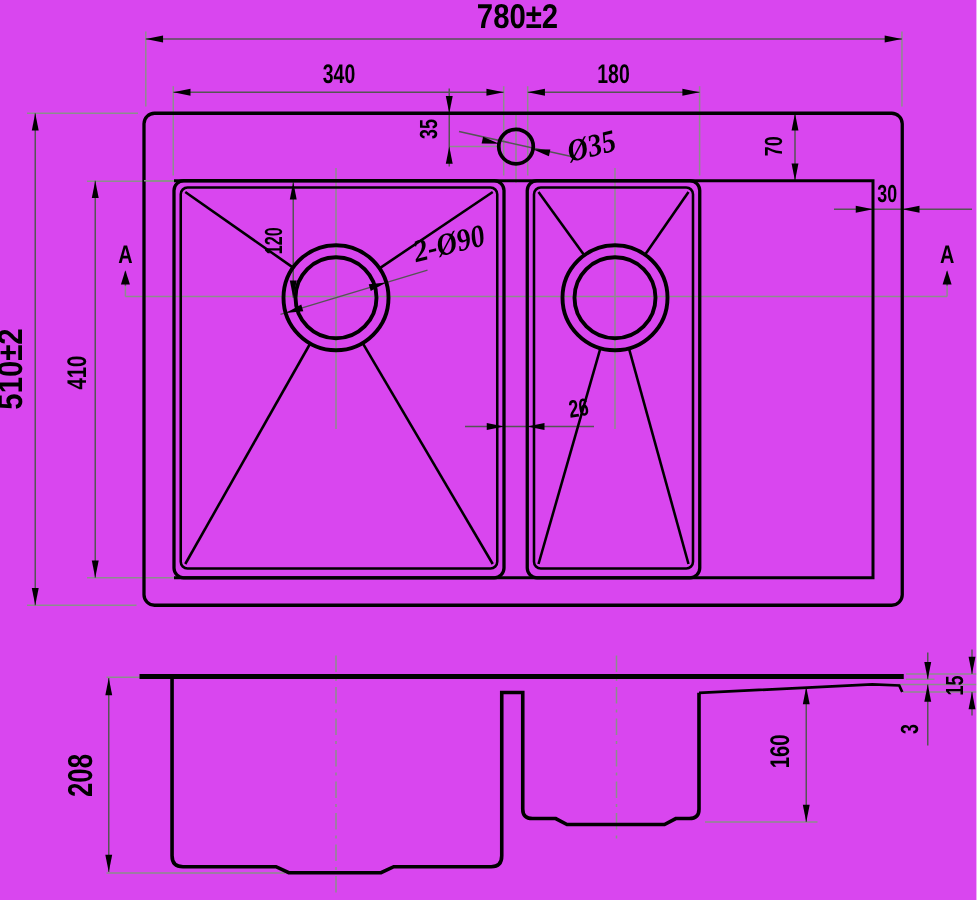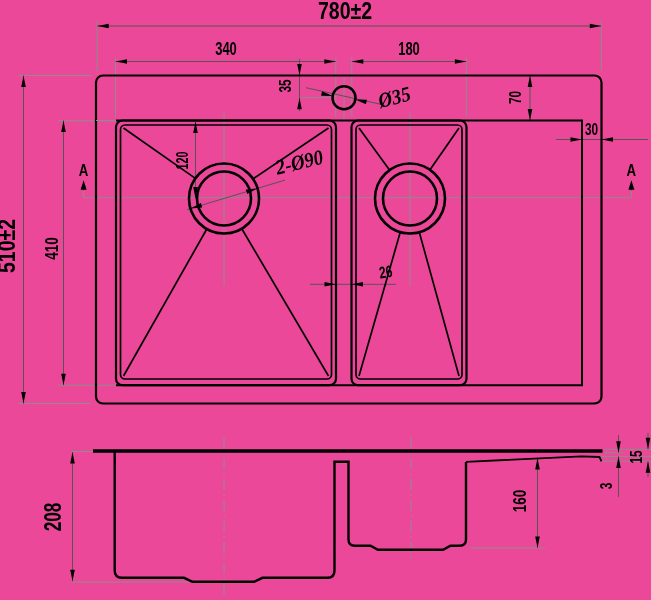--- a/index.html
+++ b/index.html
@@ -1,16 +1,16 @@
 <!DOCTYPE html>
 <html><head>
 <meta charset="utf-8">
 <style>
   html,body{margin:0;padding:0;background:#ffffff;}
-  .sheet{position:relative;width:651px;height:600px;background:#ec4899;overflow:hidden;}
+  .sheet{position:relative;width:651px;height:600px;background:#d946ef;overflow:hidden;}
   svg{display:block;}
   .obj    {stroke:#000000;fill:none;}
   .dimln  {stroke:#555555;stroke-width:1;fill:none;}
   .extln  {stroke:#8d8d8d;stroke-width:1;fill:none;}
   .cline  {stroke:#8d8d8d;stroke-width:1;fill:none;}
   .arr    {fill:#000000;stroke:none;}
   text{fill:#000000;font-family:"Liberation Sans","DejaVu Sans",sans-serif;font-weight:bold;}
   .dimtxt {font-size:18px;}
   .dimbig {font-size:23px;}
   .dimsm  {font-size:16.5px;}

